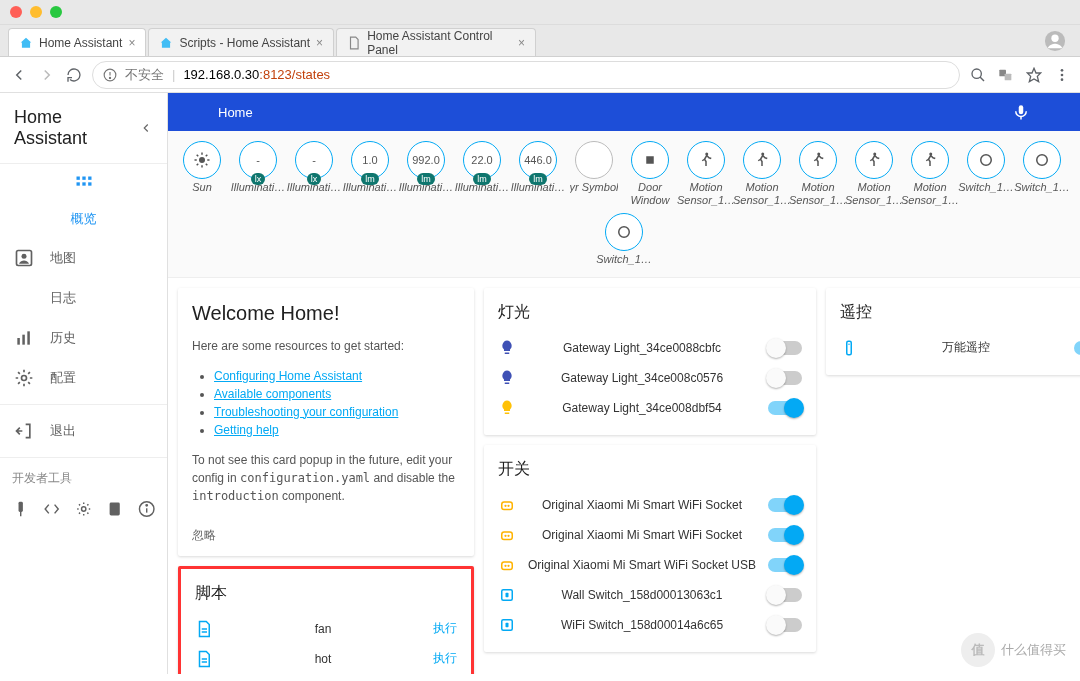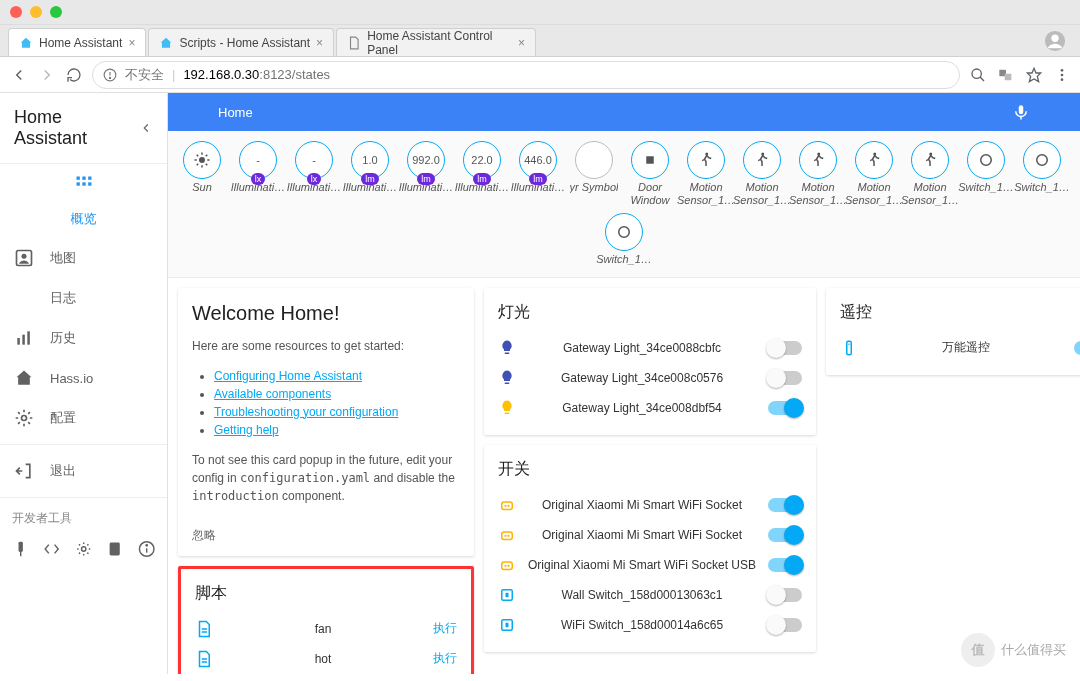--- a/index.html
+++ b/index.html
@@ -26,27 +26,27 @@
   .sb-header { display:flex; align-items:center; justify-content:space-between; padding:14px 14px; font-size:18px; font-weight:500; border-bottom:1px solid #eee;}
   .sb-item { display:flex; align-items:center; gap:16px; padding:10px 14px; color:#616161; cursor:pointer;}
   .sb-item.active { color:#2196f3;flex-direction:column; }
   .sb-item svg{width:20px;height:20px;}
   .sb-divider{height:1px;background:#eee;margin:6px 0;}
   .sb-section-label{padding:6px 12px;font-size:12px;color:#888;}
   .sb-icon-row{display:flex;gap:14px;padding:6px 12px;color:#616161;}
   .sb-icon-row svg{width:20px;height:20px;}
   
   .main { flex:1; background:#fff; overflow:auto;}
-  .topbar { background:#3b82f6; color:#fff; height:38px; display:flex; align-items:center; padding:0 50px; position:sticky; top:0;}
+  .topbar { background:#1d4ed8; color:#fff; height:38px; display:flex; align-items:center; padding:0 50px; position:sticky; top:0;}
   .topbar .mic{margin-left:auto;}
   .badge-strip{background:#fafafa; padding:10px 6px; display:flex; flex-wrap:wrap; gap:6px 4px; border-bottom:1px solid #eee;}
   .badge{display:flex;flex-direction:column;align-items:center;width:56px;}
   .badge-circle{width:38px;height:38px;border:1px solid #03a9f4;border-radius:50%;display:flex;align-items:center;justify-content:center;font-size:11px;color:#555;position:relative;background:#fff;}
   .badge-circle.grey{border-color:#bbb;}
-  .badge-unit{position:absolute;bottom:-7px;background:#6d28d9;color:#fff;font-size:9px;padding:1px 4px;border-radius:7px;}
+  .badge-unit{position:absolute;bottom:-7px;background:#0f766e;color:#fff;font-size:9px;padding:1px 4px;border-radius:7px;}
   .badge-label{font-size:11px;color:#555;text-align:center;margin-top:2px;line-height:1.2;max-height:2.4em;overflow:hidden;font-style:italic;}
   .badge-row2{width:100%;display:flex;justify-content:center;}
   .cards{display:flex;gap:10px;padding:10px;align-items:flex-start;}
   .col{display:flex;flex-direction:column;gap:10px;}
   .col1{flex:0 0 296px;} .col2{flex:0 0 296px;} .col3{flex:0 0 296px;}
   .card{background:#fff;border-radius:2px;box-shadow:0 1px 3px rgba(0,0,0,.15);padding:12px 14px;}
   .card.highlight{border:3px solid #f33;}
   .card-title{font-size:20px;font-weight:400;margin:2px 0 10px;}
   .card p, .card li{font-size:12px;color:#555;line-height:1.5;}
   .card a{color:#03a9f4;text-decoration:underline;cursor:pointer;}
@@ -122,21 +122,21 @@
       </svg>
     </span>
   <div class="url-box">
     <svg width="14" height="14" viewBox="0 0 24 24" fill="none" stroke="#777" stroke-width="2">
         <circle cx="12" cy="12" r="10"></circle>
         <line x1="12" y1="7" x2="12" y2="13"></line>
         <circle cx="12" cy="17" r="1" fill="#777"></circle>
       </svg>
     <span>不安全</span>
     <span style="color:#ccc">|</span>
-    <span><span class="host">192.168.0.30</span><span style="color:#737373">:8123/states</span></span>
+    <span><span class="host">192.168.0.30</span><span style="color:#c2410c">:8123/states</span></span>
   </div>
   <div class="addr-right">
     <svg width="16" height="16" viewBox="0 0 24 24" fill="none" stroke="currentColor" stroke-width="2">
         <circle cx="10" cy="10" r="7"></circle>
         <line x1="21" y1="21" x2="15" y2="15"></line>
       </svg>
     <svg width="16" height="16" viewBox="0 0 24 24" fill="currentColor">
         <rect x="2" y="4" width="10" height="10" rx="1" fill="#888"></rect>
         <rect x="10" y="10" width="10" height="10" rx="1" fill="#bbb"></rect>
       </svg>
@@ -187,26 +187,20 @@
             </svg></span>
           <span>日志</span>
         </div>
         <div class="sb-item">
           <span style="width:20px;height:20px;display:inline-block"><svg viewBox="0 0 24 24" width="100%" height="100%" fill="currentColor">
               <rect x="4" y="12" width="3" height="8"></rect>
               <rect x="10" y="8" width="3" height="12"></rect>
               <rect x="16" y="4" width="3" height="16"></rect>
             </svg></span>
           <span>历史</span>
-        </div>
-        <div class="sb-item">
-          <span style="width:20px;height:20px;display:inline-block"><svg viewBox="0 0 24 24" width="100%" height="100%" fill="currentColor">
-              <path d="M12 3l9 8h-2v9H5v-9H3z"></path>
-            </svg></span>
-          <span>Hass.io</span>
         </div>
         <div class="sb-item">
           <span style="width:20px;height:20px;display:inline-block"><svg viewBox="0 0 24 24" width="100%" height="100%" fill="currentColor">
               <circle cx="12" cy="12" r="3" fill="none" stroke="currentColor" stroke-width="2"></circle>
               <path d="M12 2v3M12 19v3M2 12h3M19 12h3M4.9 4.9l2.1 2.1M17 17l2.1 2.1M4.9 19.1L7 17M17 7l2.1-2.1" stroke="currentColor" stroke-width="2"></path>
             </svg></span>
           <span>配置</span>
         </div>
         <div class="sb-divider"></div>
         <div class="sb-item">

